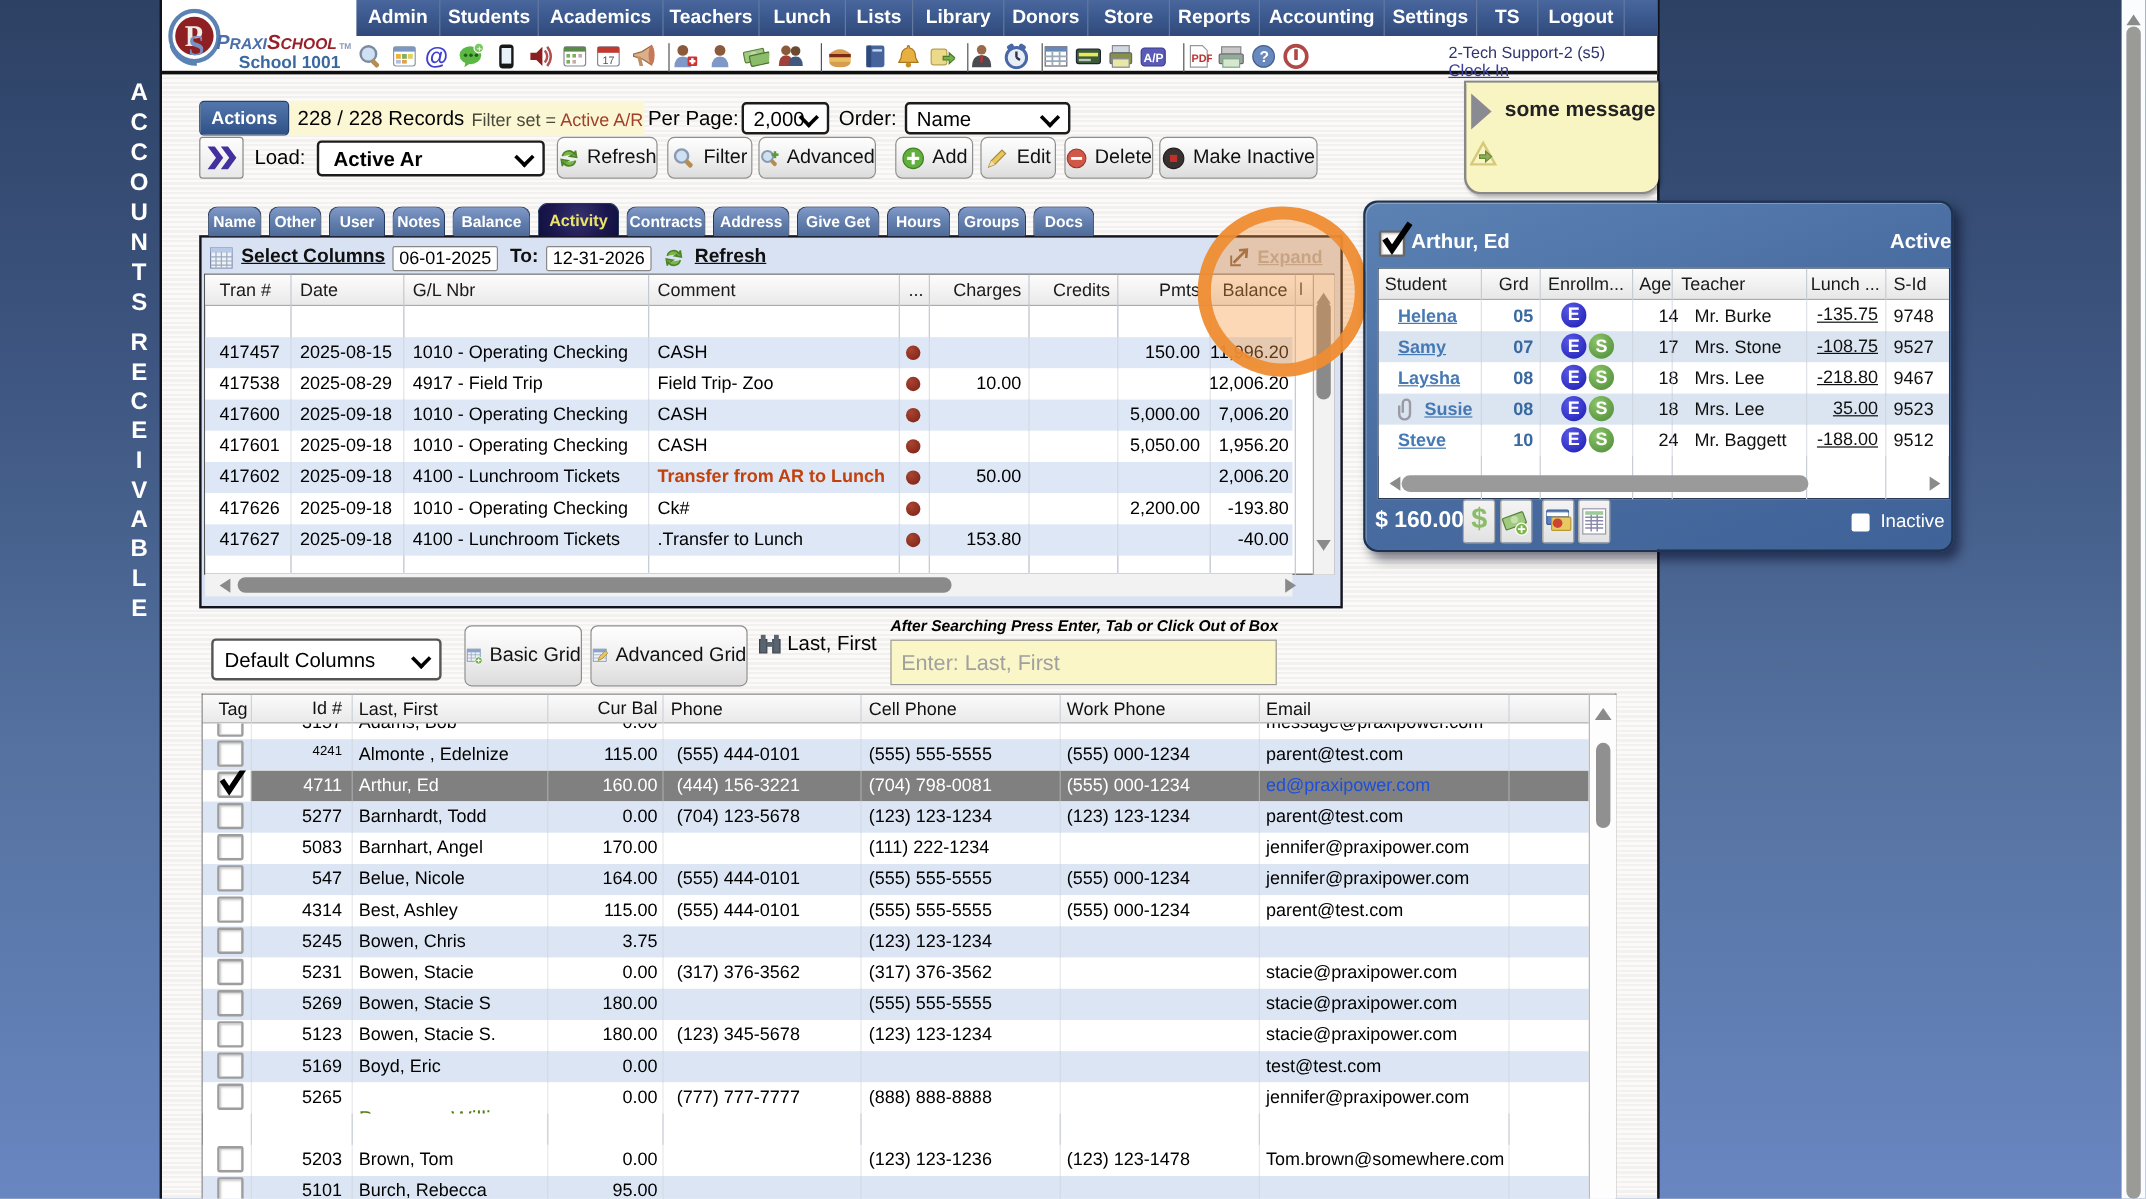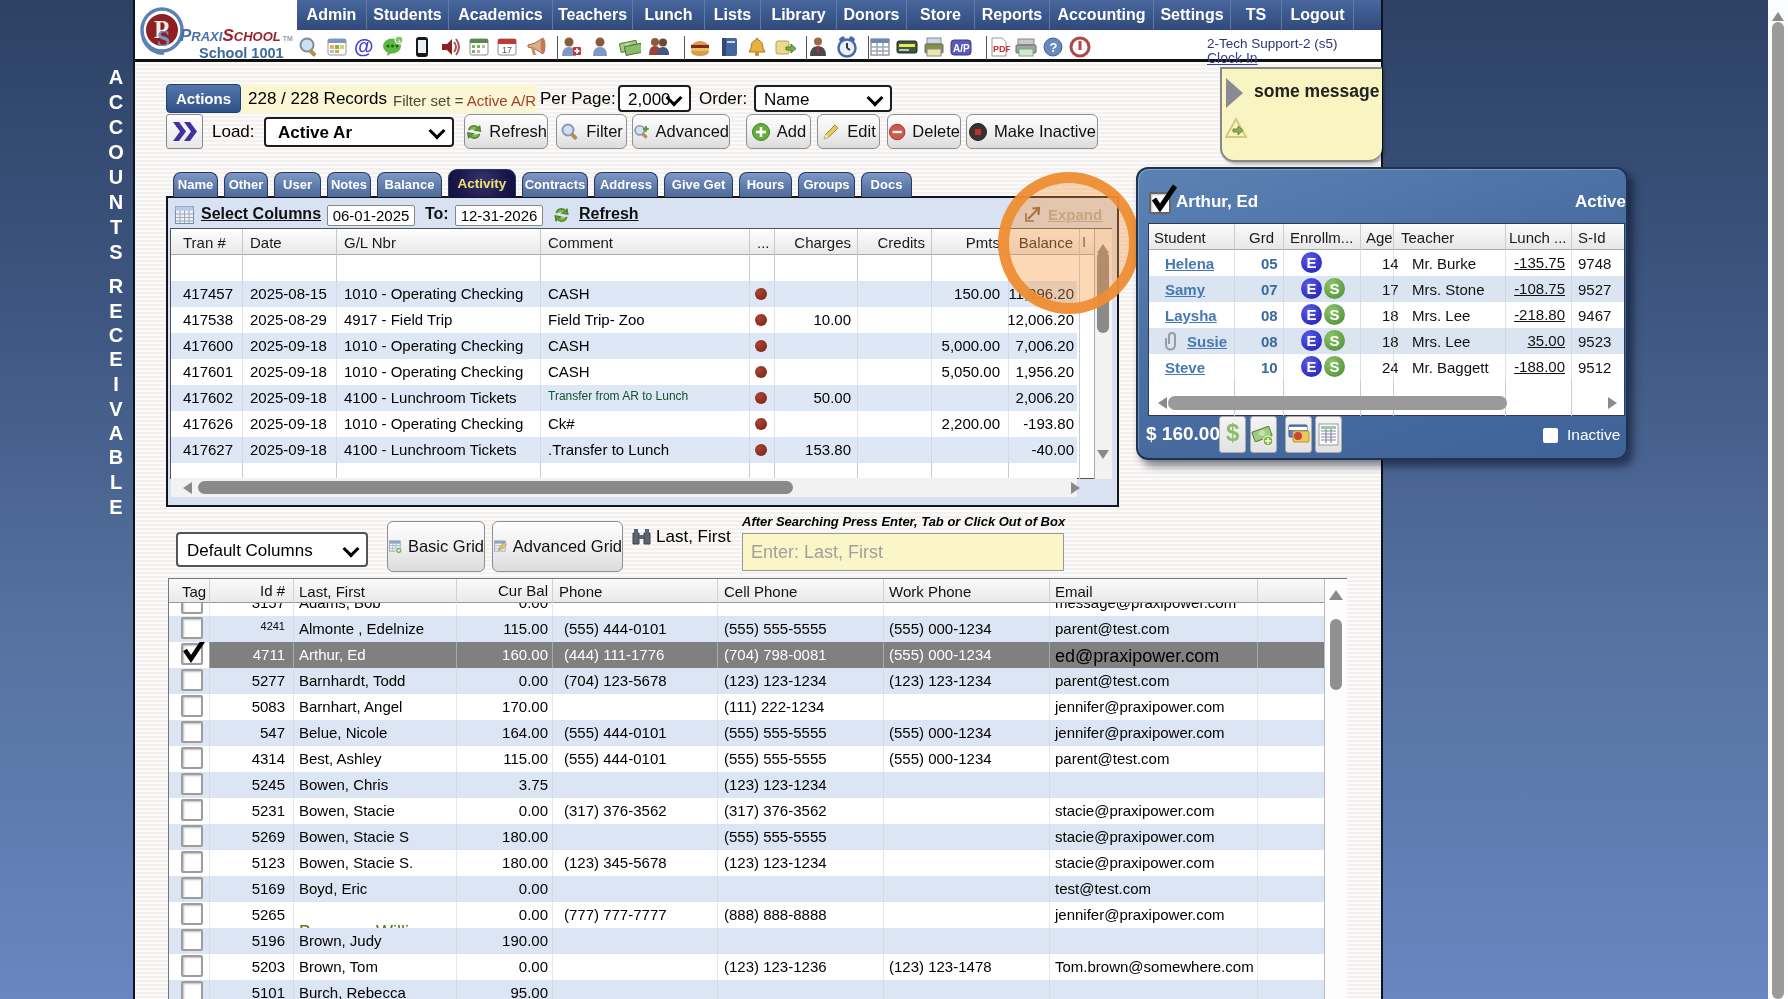--- a/index.html
+++ b/index.html
@@ -365,21 +365,21 @@
 <span class="t" style="left:377px;top:4px;font-size:15px;color:#000;">CASH</span>
 <span class="t r" style="left:699px;top:4px;width:130px;font-size:15px;color:#000;">5,050.00</span>
 <span class="t r" style="left:773px;top:4px;width:130px;font-size:15px;color:#000;">1,956.20</span>
 
 <span class="dot" style="left:584px;top:7px"></span>
 </div>
 <div class="t" style="left:36px;top:385px;width:906px;height:26px;background:#dde7f5;overflow:hidden">
 <span class="t" style="left:12px;top:4px;font-size:15px;color:#000;">417602</span>
 <span class="t" style="left:79px;top:4px;font-size:15px;color:#000;">2025-09-18</span>
 <span class="t" style="left:173px;top:4px;font-size:15px;color:#000;">4100 - Lunchroom Tickets</span>
-<span class="t" style="left:377px;top:4px;font-size:12px;color:#14532d;">Transfer from AR to Lunch</span>
+<span class="t" style="left:377px;top:4px;font-size:15px;color:#c2410c;font-weight:bold;">Transfer from AR to Lunch</span>
 <span class="t r" style="left:550px;top:4px;width:130px;font-size:15px;color:#000;">50.00</span>
 <span class="t r" style="left:773px;top:4px;width:130px;font-size:15px;color:#000;">2,006.20</span>
 
 <span class="dot" style="left:584px;top:7px"></span>
 </div>
 <div class="t" style="left:36px;top:411px;width:906px;height:26px;background:#fff;overflow:hidden">
 <span class="t" style="left:12px;top:4px;font-size:15px;color:#000;">417626</span>
 <span class="t" style="left:79px;top:4px;font-size:15px;color:#000;">2025-09-18</span>
 <span class="t" style="left:173px;top:4px;font-size:15px;color:#000;">1010 - Operating Checking</span>
 <span class="t" style="left:377px;top:4px;font-size:15px;color:#000;">Ck#</span>
@@ -480,24 +480,24 @@
 </div>
 <div class="t" style="left:34px;top:642px;width:1155px;height:26px;background:#fff;overflow:hidden">
 <div class="t" style="left:40px;top:0;width:1115px;height:26px;background:#808080"></div>
 <span class="cb" style="left:12px;top:1px"></span>
 <svg class="t" style="left:10px;top:-7px" width="30" height="30" viewBox="0 0 30 30">
           <path d="M6 15 L12 24 L26 3" stroke="#000" stroke-width="4.5" fill="none"></path>
         </svg>
 <span class="t r" style="left:6px;top:4px;width:110px;font-size:15px;color:#fff">4711</span>
 <span class="t" style="left:130px;top:4px;font-size:15px;color:#fff">Arthur, Ed</span>
 <span class="t r" style="left:269px;top:4px;width:110px;font-size:15px;color:#fff">160.00</span>
-<span class="t" style="left:395px;top:4px;font-size:15px;color:#fff">(444) 111-1776</span>
+<span class="t" style="left:395px;top:4px;font-size:15px;color:#fff">(444) 156-3221</span>
 <span class="t" style="left:555px;top:4px;font-size:15px;color:#fff">(704) 798-0081</span>
 <span class="t" style="left:720px;top:4px;font-size:15px;color:#fff">(555) 000-1234</span>
-<span class="t" style="left:886px;top:4px;font-size:18px;color:#000000">ed@praxipower.com</span>
+<span class="t" style="left:886px;top:4px;font-size:15px;color:#1d4ed8">ed@praxipower.com</span>
 </div>
 <div class="t" style="left:34px;top:668px;width:1155px;height:26px;background:#dbe5f3;overflow:hidden">
 <span class="cb" style="left:12px;top:1px"></span>
 <span class="t r" style="left:6px;top:4px;width:110px;font-size:15px;color:#000">5277</span>
 <span class="t" style="left:130px;top:4px;font-size:15px;color:#000">Barnhardt, Todd</span>
 <span class="t r" style="left:269px;top:4px;width:110px;font-size:15px;color:#000">0.00</span>
 <span class="t" style="left:395px;top:4px;font-size:15px;color:#000">(704) 123-5678</span>
 <span class="t" style="left:555px;top:4px;font-size:15px;color:#000">(123) 123-1234</span>
 <span class="t" style="left:720px;top:4px;font-size:15px;color:#000">(123) 123-1234</span>
 <span class="t" style="left:886px;top:4px;font-size:15px;color:#000">parent@test.com</span>
@@ -571,26 +571,20 @@
 <span class="t" style="left:886px;top:4px;font-size:15px;color:#000">test@test.com</span>
 </div>
 <div class="t" style="left:34px;top:902px;width:1155px;height:26px;background:#fff;overflow:hidden">
 <span class="cb" style="left:12px;top:1px"></span>
 <span class="t r" style="left:6px;top:4px;width:110px;font-size:15px;color:#000">5265</span>
 <span class="t" style="left:130px;top:20px;font-size:18px;color:#4d7c0f">Branson, William</span>
 <span class="t r" style="left:269px;top:4px;width:110px;font-size:15px;color:#000">0.00</span>
 <span class="t" style="left:395px;top:4px;font-size:15px;color:#000">(777) 777-7777</span>
 <span class="t" style="left:555px;top:4px;font-size:15px;color:#000">(888) 888-8888</span>
 <span class="t" style="left:886px;top:4px;font-size:15px;color:#000">jennifer@praxipower.com</span>
-</div>
-<div class="t" style="left:34px;top:928px;width:1155px;height:26px;background:#dbe5f3;overflow:hidden">
-<span class="cb" style="left:12px;top:1px"></span>
-<span class="t r" style="left:6px;top:4px;width:110px;font-size:15px;color:#000">5196</span>
-<span class="t" style="left:130px;top:4px;font-size:15px;color:#000">Brown, Judy</span>
-<span class="t r" style="left:269px;top:4px;width:110px;font-size:15px;color:#000">190.00</span>
 </div>
 <div class="t" style="left:34px;top:954px;width:1155px;height:26px;background:#fff;overflow:hidden">
 <span class="cb" style="left:12px;top:1px"></span>
 <span class="t r" style="left:6px;top:4px;width:110px;font-size:15px;color:#000">5203</span>
 <span class="t" style="left:130px;top:4px;font-size:15px;color:#000">Brown, Tom</span>
 <span class="t r" style="left:269px;top:4px;width:110px;font-size:15px;color:#000">0.00</span>
 <span class="t" style="left:555px;top:4px;font-size:15px;color:#000">(123) 123-1236</span>
 <span class="t" style="left:720px;top:4px;font-size:15px;color:#000">(123) 123-1478</span>
 <span class="t" style="left:886px;top:4px;font-size:15px;color:#000">Tom.brown@somewhere.com</span>
 </div>

